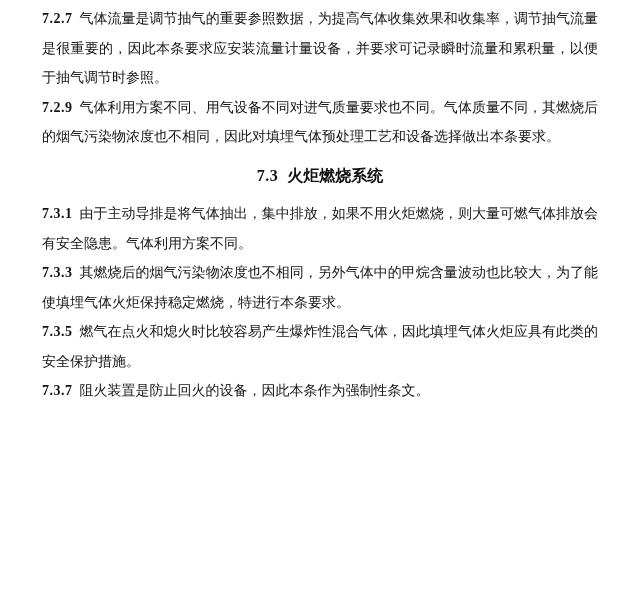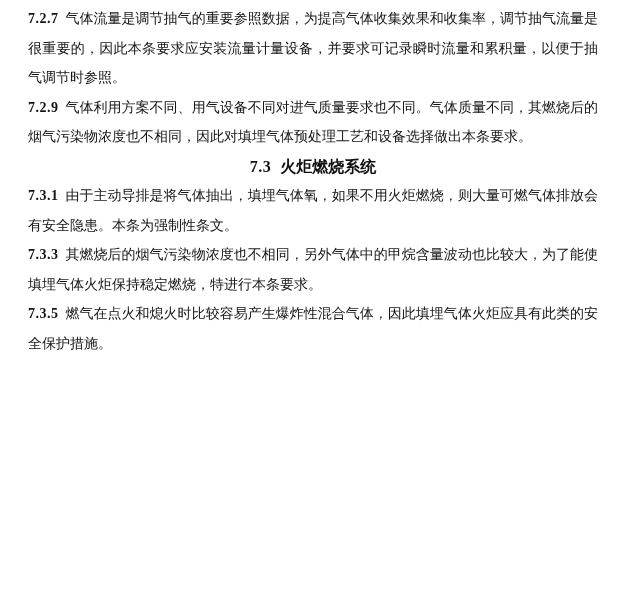--- a/index.html
+++ b/index.html
@@ -9,41 +9,41 @@
   }
   body {
     width: 640px;
     height: 594px;
     overflow: hidden;
   }
   .page {
     box-sizing: border-box;
     width: 640px;
     height: 473px;
-    padding: 4px 42px 0 28px;
+    padding: 4px 42px 0 42px;
     background: #ffffff;
     font-family: "Liberation Serif", "DejaVu Serif", serif;
     font-size: 14px;
     color: #141414;
   }
   p.clause {
     margin: 0;
     line-height: 29.5px;
     text-align: justify;
     text-justify: inter-ideograph;
     word-break: break-all;
   }
   .clause-num {
     font-weight: 700;
     margin-right: 7px;
     letter-spacing: 0.5px;
     white-space: nowrap;
   }
   h2.section-heading {
-    margin: 0;
+    margin: 9px;
     line-height: 29.5px;
     font-size: 16px;
     font-weight: 700;
     text-align: center;
     color: #111111;
   }
   .heading-num {
     margin-right: 9px;
     letter-spacing: 0.5px;
   }
@@ -53,23 +53,24 @@
 
 <div class="page">
 
   <p class="clause"><span class="clause-num">7.2.7</span><span>气体流量是调节抽气的重要参照数据，为提高气体收集效果和收集率，调节抽气流量是很重要的，因此本条要求应安装流量计量设备，并要求可记录瞬时流量和累积量，以便于抽气调节时参照。</span></p>
 
 
   <p class="clause"><span class="clause-num">7.2.9</span><span>气体利用方案不同、用气设备不同对进气质量要求也不同。气体质量不同，其燃烧后的烟气污染物浓度也不相同，因此对填埋气体预处理工艺和设备选择做出本条要求。</span></p>
 
   <h2 class="section-heading"><span class="heading-num">7.3</span><span>火炬燃烧系统</span></h2>
 
-  <p class="clause"><span class="clause-num">7.3.1</span><span>由于主动导排是将气体抽出，填埋气体氧，如果不用火炬燃烧，则大量可燃气体排放会有安全隐患。本条为强制性条文。</span></p>
+  <p class="clause"><span class="clause-num">7.3.1</span><span>由于主动导排是将气体抽出，集中排放，如果不用火炬燃烧，则大量可燃气体排放会有安全隐患。气体利用方案不同。</span></p>
 
 
   <p class="clause"><span class="clause-num">7.3.3</span><span>其燃烧后的烟气污染物浓度也不相同，另外气体中的甲烷含量波动也比较大，为了能使填埋气体火炬保持稳定燃烧，特进行本条要求。</span></p>
 
 
   <p class="clause"><span class="clause-num">7.3.5</span><span>燃气在点火和熄火时比较容易产生爆炸性混合气体，因此填埋气体火炬应具有此类的安全保护措施。</span></p>
 
 
+  <p class="clause"><span class="clause-num">7.3.7</span><span>阻火装置是防止回火的设备，因此本条作为强制性条文。</span></p>
 
 </div>
 
 </body></html>

